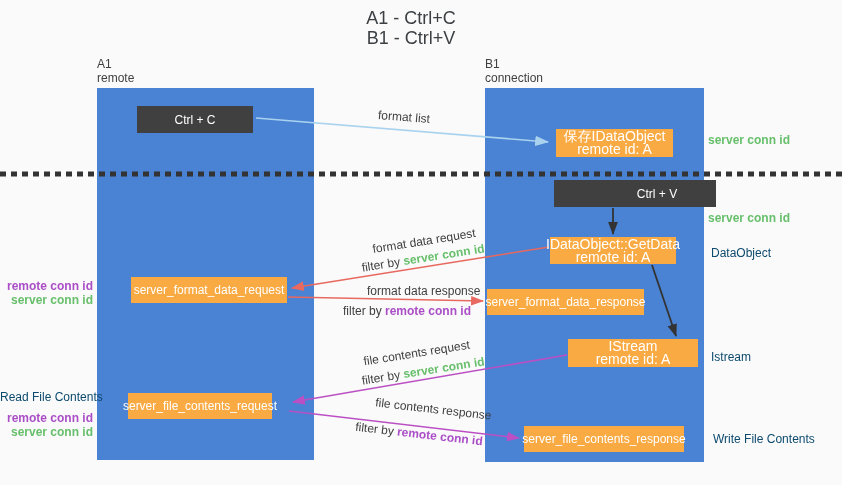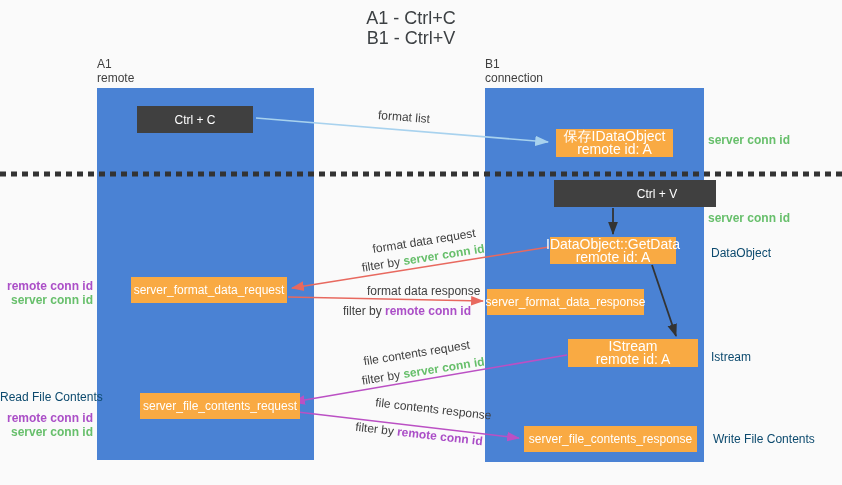--- a/index.html
+++ b/index.html
@@ -107,25 +107,25 @@
 
     <div class="obox" style="left:487px;top:289px;width:157px;height:26px;">
       <span>server_format_data_response</span>
     </div>
 
     <div class="obox small" style="left:568px;top:339px;width:130px;height:28px;">
       <span>IStream</span>
       <span>remote id: A</span>
     </div>
 
-    <div class="obox" style="left:140px;top:393px;width:160px;height:26px;">
+    <div class="obox" style="left:128px;top:393px;width:144px;height:26px;">
       <span>server_file_contents_request</span>
     </div>
 
-    <div class="obox" style="left:524px;top:426px;width:173px;height:26px;">
+    <div class="obox" style="left:524px;top:426px;width:160px;height:26px;">
       <span>server_file_contents_response</span>
     </div>
   </div>
 
   <div class="lbl" style="left:378px;top:110px;transform:rotate(4.5deg);">format list</div>
 
   <div class="lbl" style="left:372px;top:234px;transform:rotate(-9deg);">format data request</div>
   <div class="lbl" style="left:361px;top:251px;transform:rotate(-9deg);"><span>filter by </span><b class="g">server conn id</b></div>
 
   <div class="lbl" style="left:367px;top:284px;">format data response</div>

